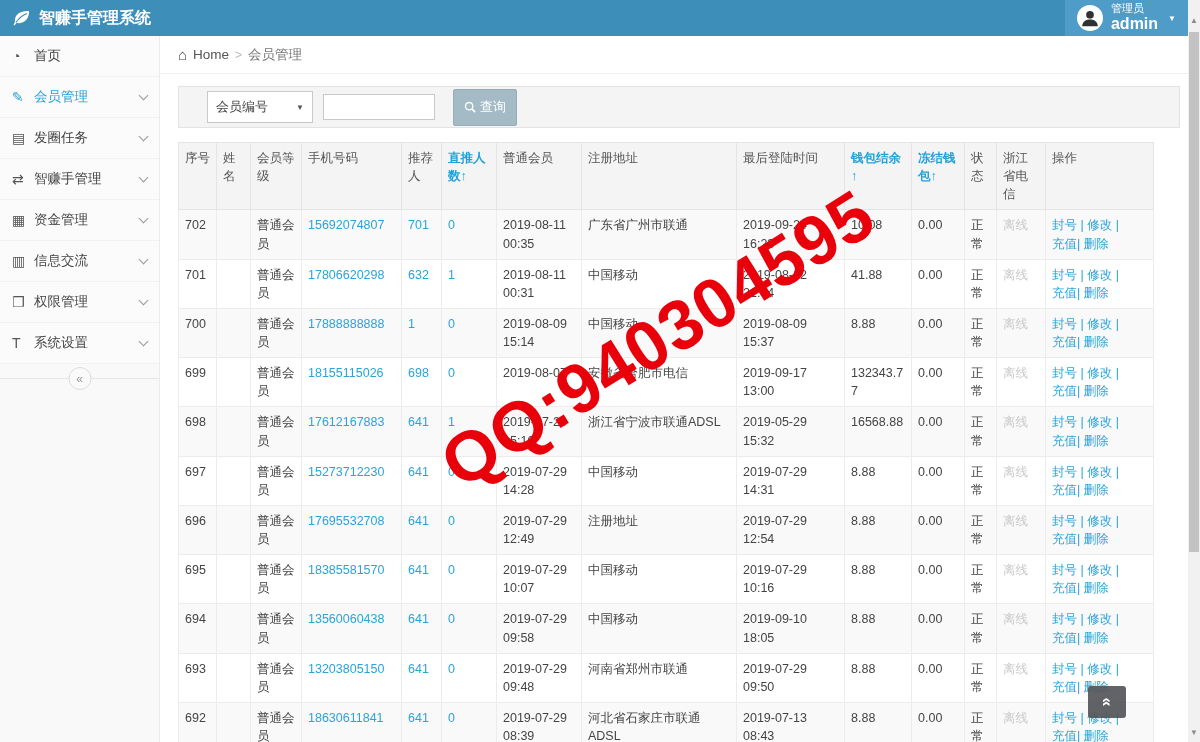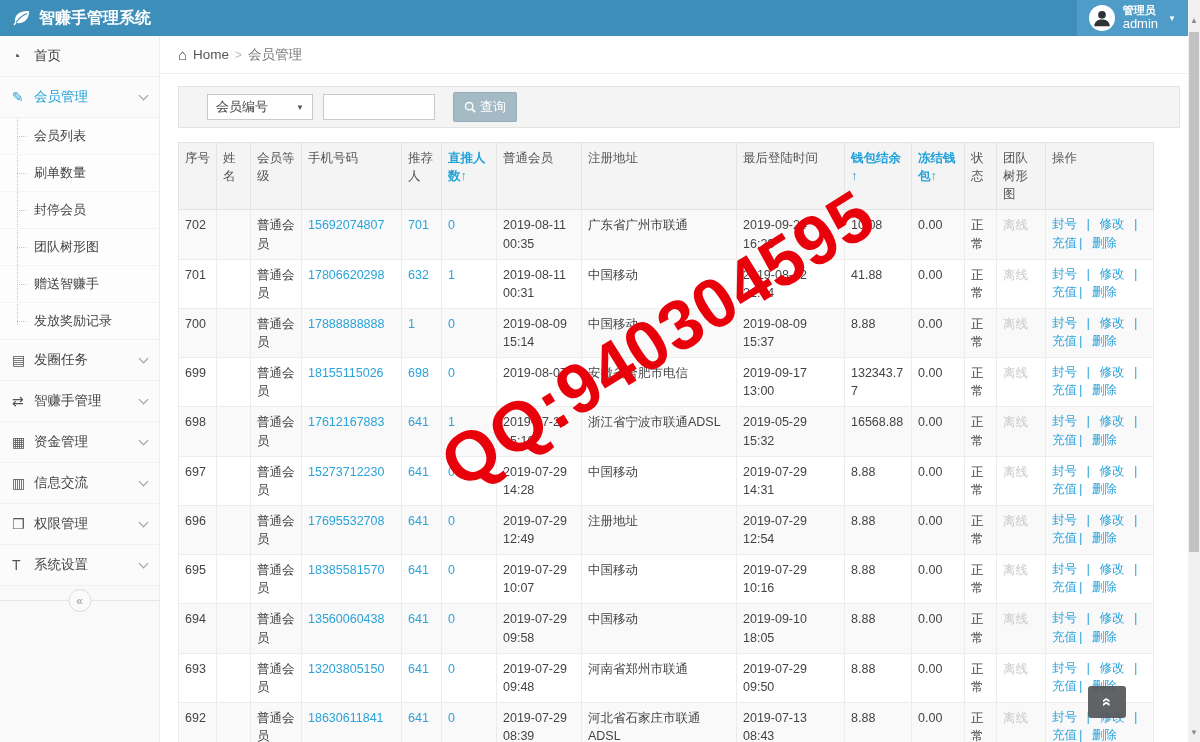--- a/index.html
+++ b/index.html
@@ -7,22 +7,22 @@
   body { font-family:"Liberation Sans","DejaVu Sans",sans-serif; color:#444; background:#fff; position:relative; font-size:13px; }
 
   
   .topbar { position:absolute; top:0; left:0; width:1200px; height:36px; background:#3e8eba; z-index:5; }
   .logo { position:absolute; left:0; top:0; width:160px; height:36px; display:flex; align-items:center; padding-left:12px; color:#fff; }
   .logo-icon { width:20px; height:20px; margin-right:7px; display:inline-flex; }
   .logo-title { font-size:16px; font-weight:bold; color:#fff; white-space:nowrap; }
   .user-box { position:absolute; right:12px; top:0; height:36px; background:#4f9cc8; display:flex; align-items:center; padding:0 12px; gap:8px; cursor:pointer; }
   .avatar { width:26px; height:26px; border-radius:50%; background:#fff; display:flex; align-items:center; justify-content:center; overflow:hidden; }
   .user-meta { line-height:1.15; color:#fff; }
-  .user-role { font-size:11px; font-weight:bold; }
-  .user-name { font-size:13px; font-weight:normal; }
+  .user-role { font-size:11px; font-weight:normal; }
+  .user-name { font-size:16px; font-weight:bold; }
   .caret { color:#fff; font-size:8px; margin-left:2px; }
 
   
   .sidebar { position:absolute; top:36px; left:0; width:160px; bottom:0; background:#f9f9f9; border-right:1px solid #ececec; z-index:4; }
   .menu-item { display:flex; align-items:center; padding:11px 12px; border-bottom:1px solid #f1f1f1; color:#444; cursor:pointer; font-size:13.5px; background:#fbfbfb; }
   .menu-item .mi-icon { width:22px; font-size:14px; color:#555; flex:0 0 22px; }
   .menu-item .mi-label { flex:1; }
   .menu-item.active { color:#23a2d9; }
   .menu-item.active .mi-icon { color:#23a2d9; }
   .chev { width:7px; height:7px; border-right:1.5px solid #999; border-bottom:1.5px solid #999; transform:rotate(45deg); margin-top:-4px; }
@@ -36,35 +36,35 @@
 
   
   .main { position:absolute; left:160px; top:36px; right:0; bottom:0; background:#fff; overflow:hidden; }
   .breadcrumb-bar { height:38px; display:flex; align-items:center; padding:0 18px; border-bottom:1px solid #efefef; color:#555; font-size:13.5px; gap:6px; }
   .bc-home-icon { color:#444; font-size:15px; }
   .bc-sep { color:#bbb; font-size:12px; }
   .bc-current { color:#777; }
   .content { padding:12px 20px 0 18px; }
 
   .search-panel { background:#f4f4f4; border:1px solid #e3e3e3; height:42px; display:flex; align-items:center; padding:0 28px; gap:10px; margin-bottom:14px; }
-  .sel { width:106px; height:26px; background:#fff; border:1px solid #c9c9c9; display:flex; align-items:center; justify-content:space-between; padding:0 8px; font-size:13px; color:#444; cursor:pointer; }
+  .sel { width:106px; height:32px; background:#fff; border:1px solid #c9c9c9; display:flex; align-items:center; justify-content:space-between; padding:0 8px; font-size:13px; color:#444; cursor:pointer; }
   .sel .caret2 { font-size:8px; color:#555; }
   .search-input { width:112px; height:26px; border:1px solid #c9c9c9; background:#fff; padding:0 6px; font-size:13px; outline:none; margin-right:8px; }
-  .search-btn { height:30px; background:#a4bac5; border:1px solid #96aeba; color:#fff; font-size:13px; padding:0 10px; display:flex; align-items:center; gap:4px; cursor:pointer; border-radius:2px; }
+  .search-btn { height:37px; background:#a4bac5; border:1px solid #96aeba; color:#fff; font-size:13px; padding:0 10px; display:flex; align-items:center; gap:4px; cursor:pointer; border-radius:2px; }
 
   
   table { border-collapse:collapse; table-layout:fixed; width:975px; font-size:12.5px; }
   th, td { border:1px solid #ececec; padding:6px 6px; text-align:left; vertical-align:top; line-height:1.45; word-wrap:break-word; }
   thead th { background:#f4f4f4; color:#555; font-weight:400; border-color:#e4e4e4;margin-left:7px; }
   thead th.sortable { color:#23a2d9; font-weight:700; cursor:pointer; }
   tbody tr:nth-child(odd) td { background:#f9f9f9; }
   tbody tr:nth-child(even) td { background:#fff; }
   td.link, a.op-link { color:#2ba3db; text-decoration:none; cursor:pointer; }
   td.offline { color:#c9c9c9; }
-  td.actions { color:#2ba3db;font-family:Liberation Mono, monospace; }
+  td.actions { color:#2ba3db; }
   a.op-link { white-space:nowrap; }
 
   
   .watermark { position:absolute; left:448px; top:430px; z-index:20; font-size:70px; font-weight:bold; color:#e8000a; transform:rotate(-32deg); transform-origin:0 50%; white-space:nowrap; pointer-events:none; letter-spacing:1px; }
 
   
   .scrollbar { position:absolute; right:0; top:0; width:12px; height:742px; background:#f1f1f1; z-index:30; }
   .sb-arrow { position:absolute; left:0; width:12px; height:14px; color:#8b8b8b; font-size:8px; text-align:center; line-height:14px; cursor:pointer; }
   .sb-up { top:14px; }
   .sb-down { bottom:2px; }
@@ -103,28 +103,20 @@
 <div class="sidebar">
   <div>
       <div class="menu-item">
         <span class="mi-icon">◔</span>
         <span class="mi-label">首页</span>
       </div>
       <div class="menu-item active">
         <span class="mi-icon">✎</span>
         <span class="mi-label">会员管理</span>
         <span class="chev"></span>
-      </div>
-      <div class="submenu">
-        <div class="submenu-item">会员列表</div>
-        <div class="submenu-item">刷单数量</div>
-        <div class="submenu-item">封停会员</div>
-        <div class="submenu-item">团队树形图</div>
-        <div class="submenu-item">赠送智赚手</div>
-        <div class="submenu-item">发放奖励记录</div>
       </div>
       <div class="menu-item">
         <span class="mi-icon">▤</span>
         <span class="mi-label">发圈任务</span>
         <span class="chev"></span>
       </div>
       <div class="menu-item">
         <span class="mi-icon">⇄</span>
         <span class="mi-label">智赚手管理</span>
         <span class="chev"></span>
@@ -202,21 +194,21 @@
             <th class="">会员等级</th>
             <th class="">手机号码</th>
             <th class="">推荐人</th>
             <th class="sortable">直推人数↑</th>
             <th class="">普通会员</th>
             <th class="">注册地址</th>
             <th class="">最后登陆时间</th>
             <th class="sortable">钱包结余↑</th>
             <th class="sortable">冻结钱包↑</th>
             <th class="">状态</th>
-            <th class="">团队树形图</th>
+            <th class="">浙江省电信</th>
             <th class="">操作</th>
           </tr>
         </thead>
       <tbody>
           <tr>
             <td class="">702</td>
             <td class=""></td>
             <td class="">普通会员</td>
             <td class="link">15692074807</td>
             <td class="link">701</td>

